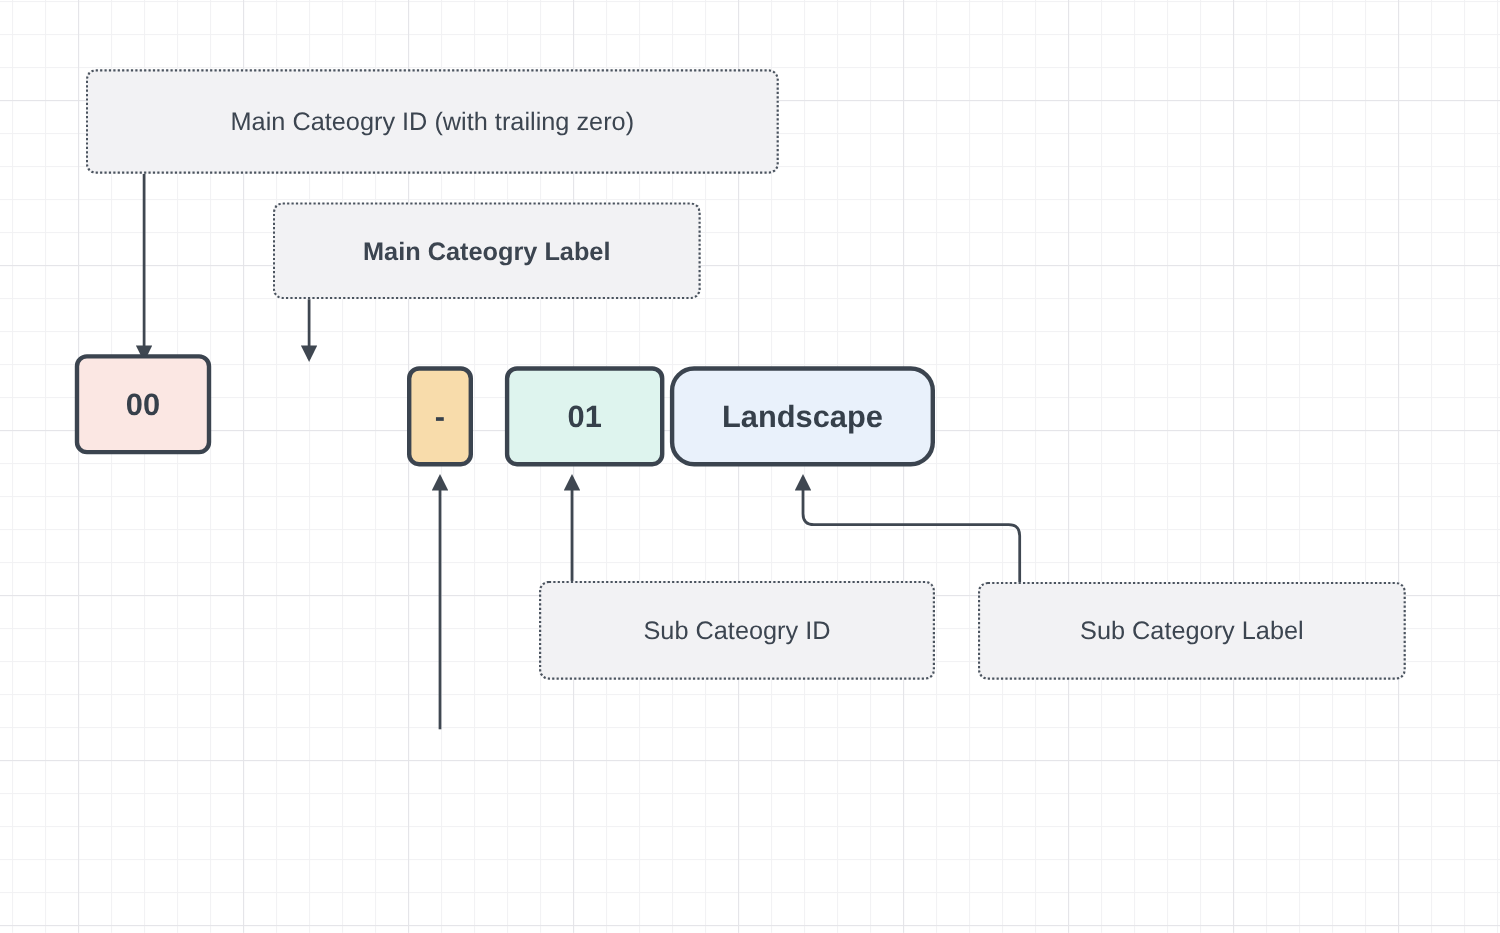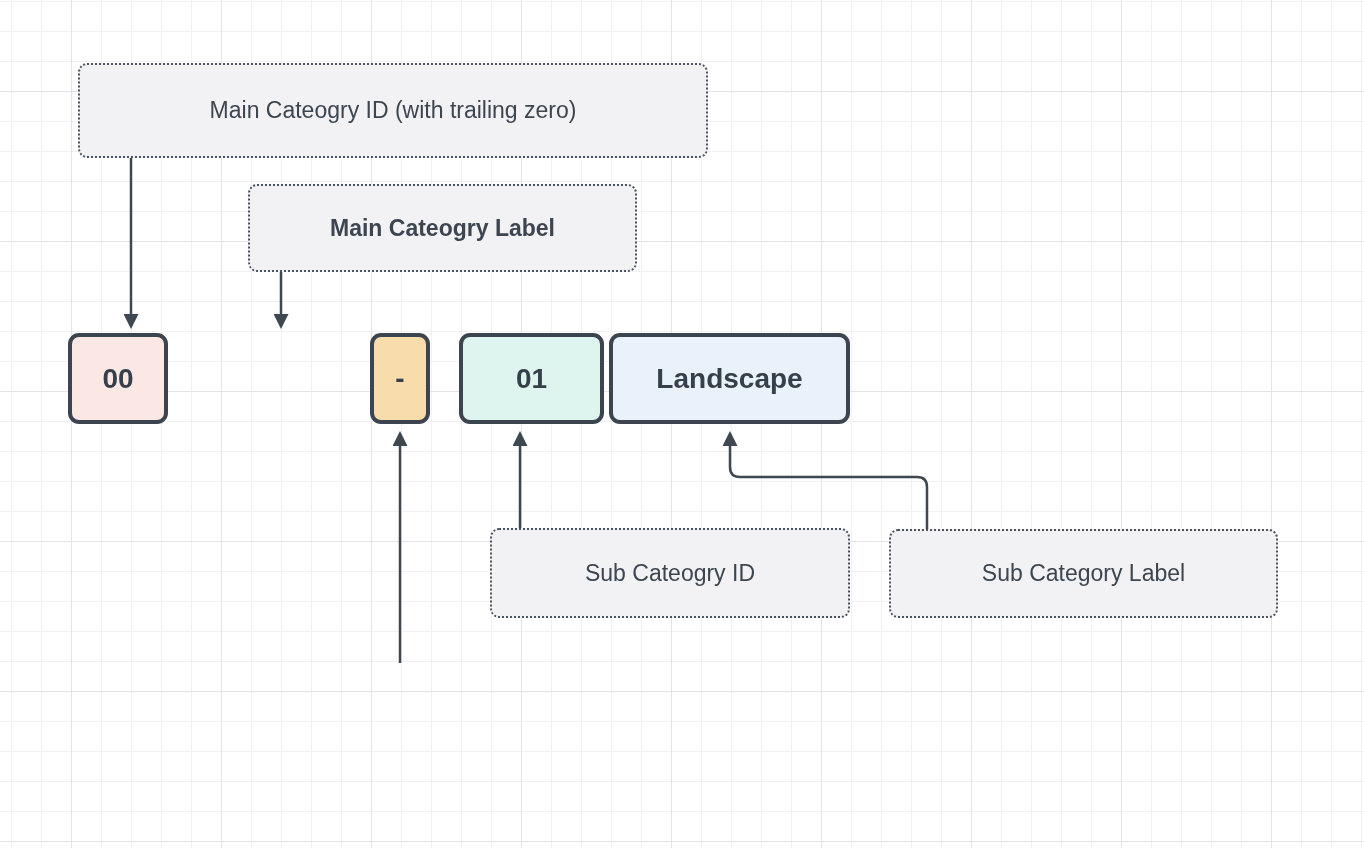--- a/index.html
+++ b/index.html
@@ -79,22 +79,22 @@
 
   <div class="callout" style="left:78px; top:63px; width:630px; height:95px;">Main Cateogry ID (with trailing zero)</div>
 
   <div class="callout" style="left:248px; top:184px; width:389px; height:88px;font-weight:bold;">Main Cateogry Label</div>
 
   <div class="callout" style="left:490px; top:528px; width:360px; height:90px;">Sub Cateogry ID</div>
 
   <div class="callout" style="left:889px; top:529px; width:389px; height:89px;">Sub Category Label</div>
 
 
-  <div class="token" style="left: 68px; top: 333px; width: 100px; height: 91px; background: rgb(251, 231, 227);">00</div>
+  <div class="token" style="left: 68px; top: 322px; width: 124px; height: 91px; background: rgb(251, 231, 227);">00</div>
 
 
   <div class="token" style="left: 370px; top: 333px; width: 60px; height: 91px; background: rgb(248, 220, 171);">-</div>
 
   <div class="token" style="left: 459px; top: 333px; width: 145px; height: 91px; background: rgb(222, 244, 238);">01</div>
 
-  <div class="token" style="left: 609px; top: 333px; width: 241px; height: 91px; background: rgb(233, 241, 251);">Landscape</div>
+  <div class="token" style="left: 609px; top: 333px; width: 241px; height: 91px; background: rgb(233, 241, 251); border-radius: 22px;">Landscape</div>
 
 </div>
 
 </body></html>

